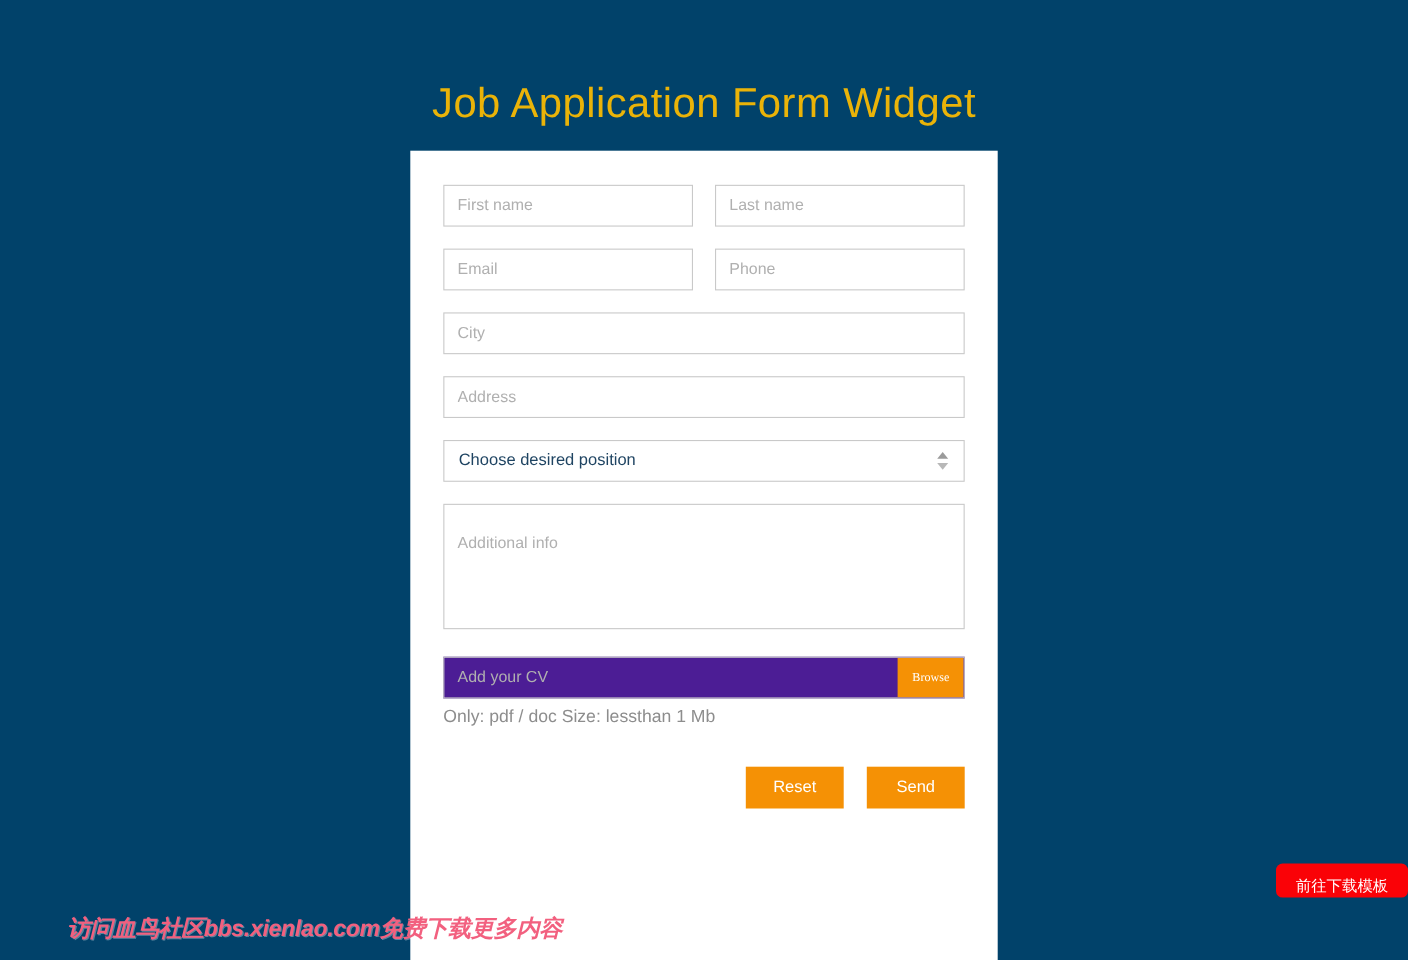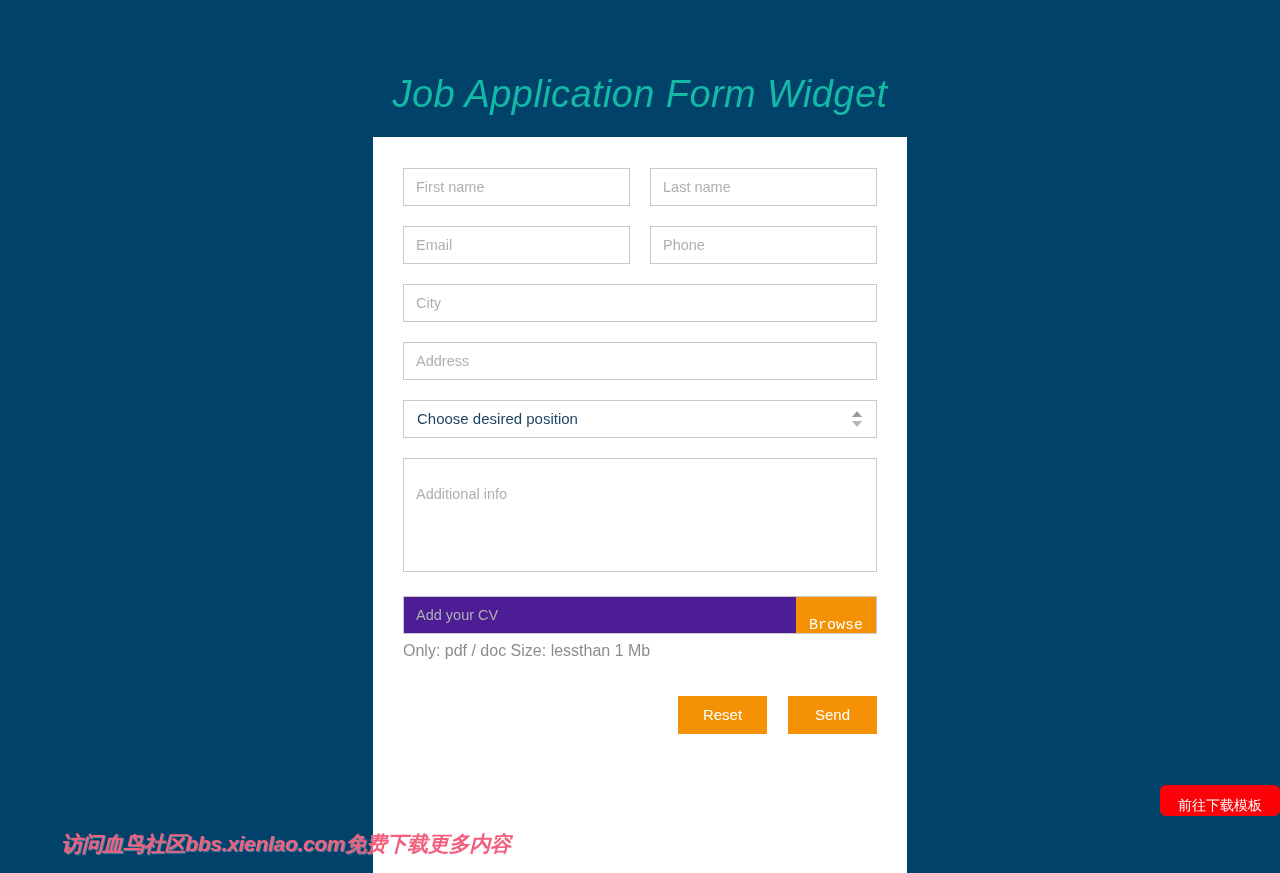--- a/index.html
+++ b/index.html
@@ -15,27 +15,26 @@
     position: relative;
   }
 
   
   .page-title {
     position: absolute;
     top: 42px;
     left: 0;
     width: 1280px;
     text-align: center;
-    color: #14b8a6;
+    color: #eab308;
     font-size: 38px;
     font-weight: 300;
     letter-spacing: 0.4px;
     line-height: 54px;
     white-space: nowrap;
-    font-style: italic;
   }
 
   
   .form-card {
     position: absolute;
     left: 373px;
     top: 137px;
     width: 534px;
     height: 736px;
     background: #ffffff;
@@ -155,25 +154,25 @@
     font-size: 14.5px;
     color: #b0b0b0;
     padding-left: 12px;
     overflow: hidden;
     white-space: nowrap;
   }
   .browse-btn {
     flex: 0 0 auto;
     background: #f59105;
     color: #ffffff;
-    font-size: 15px;
-    line-height: 36px;
-    padding: 11px 13px;
+    font-size: 11px;
+    line-height: 36px;
+    padding: 0 13px;
     border: none;
-    font-family: Liberation Mono, monospace;
+    font-family: Liberation Serif, serif;
     cursor: pointer;
   }
   .file-hint {
     margin-top: 9px;
     font-size: 16px;
     color: #8d8d8d;
     line-height: 16px;
   }
 
   

